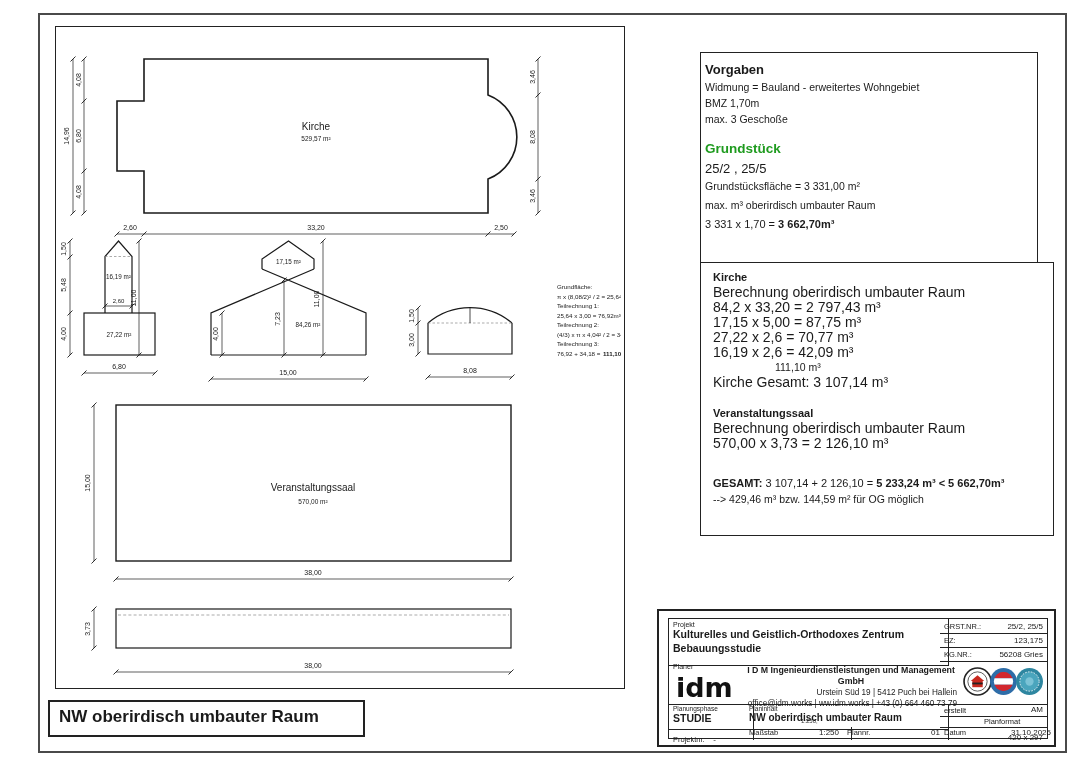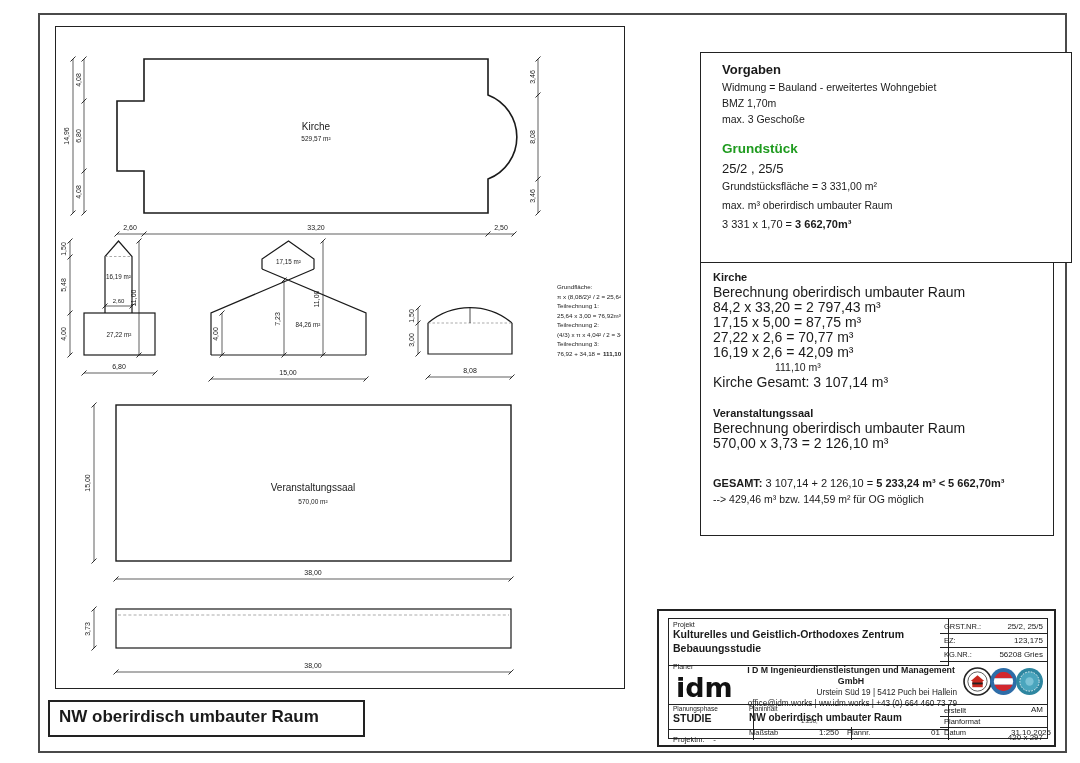--- a/index.html
+++ b/index.html
@@ -2,21 +2,21 @@
 <html><head>
 <meta charset="utf-8">
 <style>
   html,body{margin:0;padding:0;background:#ffffff;}
   body{width:1080px;height:763px;position:relative;font-family:"Liberation Sans",sans-serif;color:#1a1a1a;overflow:hidden;}
   .abs{position:absolute;}
   .sheet-border{left:38px;top:13px;width:1025px;height:736px;border:2px solid #4a4a4a;}
   .draw-frame{left:55px;top:26px;width:568px;height:661px;border:1.5px solid #222;}
   
   .panel{border:1.5px solid #222;background:#fff;}
-  .panel-vorgaben{left:700px;top:52px;width:328px;height:193px;padding:8px 21px;}
+  .panel-vorgaben{left:700px;top:52px;width:328px;height:193px;padding:8px 4px;}
   .panel-kirche{left:700px;top:262px;width:328px;height:258px;padding:7px 12px;}
   .p-title{font-size:13px;font-weight:bold;line-height:18px;}
   .p-line{font-size:10.5px;line-height:16px;}
   .p-sub{font-size:13.5px;font-weight:bold;line-height:20px;margin-top:12px;}
   .p-parcels{font-size:13px;line-height:19px;}
   .k-title{font-size:11px;font-weight:bold;line-height:15px;}
   .k-line{font-size:14px;line-height:15px;}
   .k-sum{font-size:10.5px;line-height:15px;margin-left:62px;}
   .k-gesamt{font-size:11px;line-height:16px;margin-top:24px;}
   .k-note{font-size:10.5px;line-height:16px;}
@@ -268,21 +268,21 @@
     <div class="lab" style="font-size:6.5px;">Planinhalt</div>
     <div class="tb-bold" style="font-size:10px;line-height:12px;">NW oberirdisch umbauter Raum</div>
     <div class="overlay-scale">1:250,</div>
   </div>
   <div class="cell bB" style="left:271px;top:85px;width:107px;height:23px;">
     <div class="kvrow bB" style="top:0;height:11.5px;">
       <span class="lab8" style="top:1.5px;">erstellt</span>
       <span class="val" style="top:1px;">AM</span>
     </div>
     <div class="kvrow" style="top:11.5px;height:11.5px;">
-      <span class="lab8" style="top:1.5px;">Planformat</span>
+      <span class="lab8" style="top:1.5px;margin-left:40px;">Planformat</span>
       <span class="val" style="top:17px;">420 x 297</span>
     </div>
   </div>
 
   <div class="cell bR" style="left:0;top:108px;width:76px;height:11px;padding:1px 4px;">
     <span class="lab8">Projektnr.</span>
     <span class="val" style="margin-left:4px;">-</span>
   </div>
   <div class="cell bR" style="left:76px;top:108px;width:98px;height:11px;padding:1px 4px;">
     <span class="lab8" style="float:left;">Maßstab</span>

